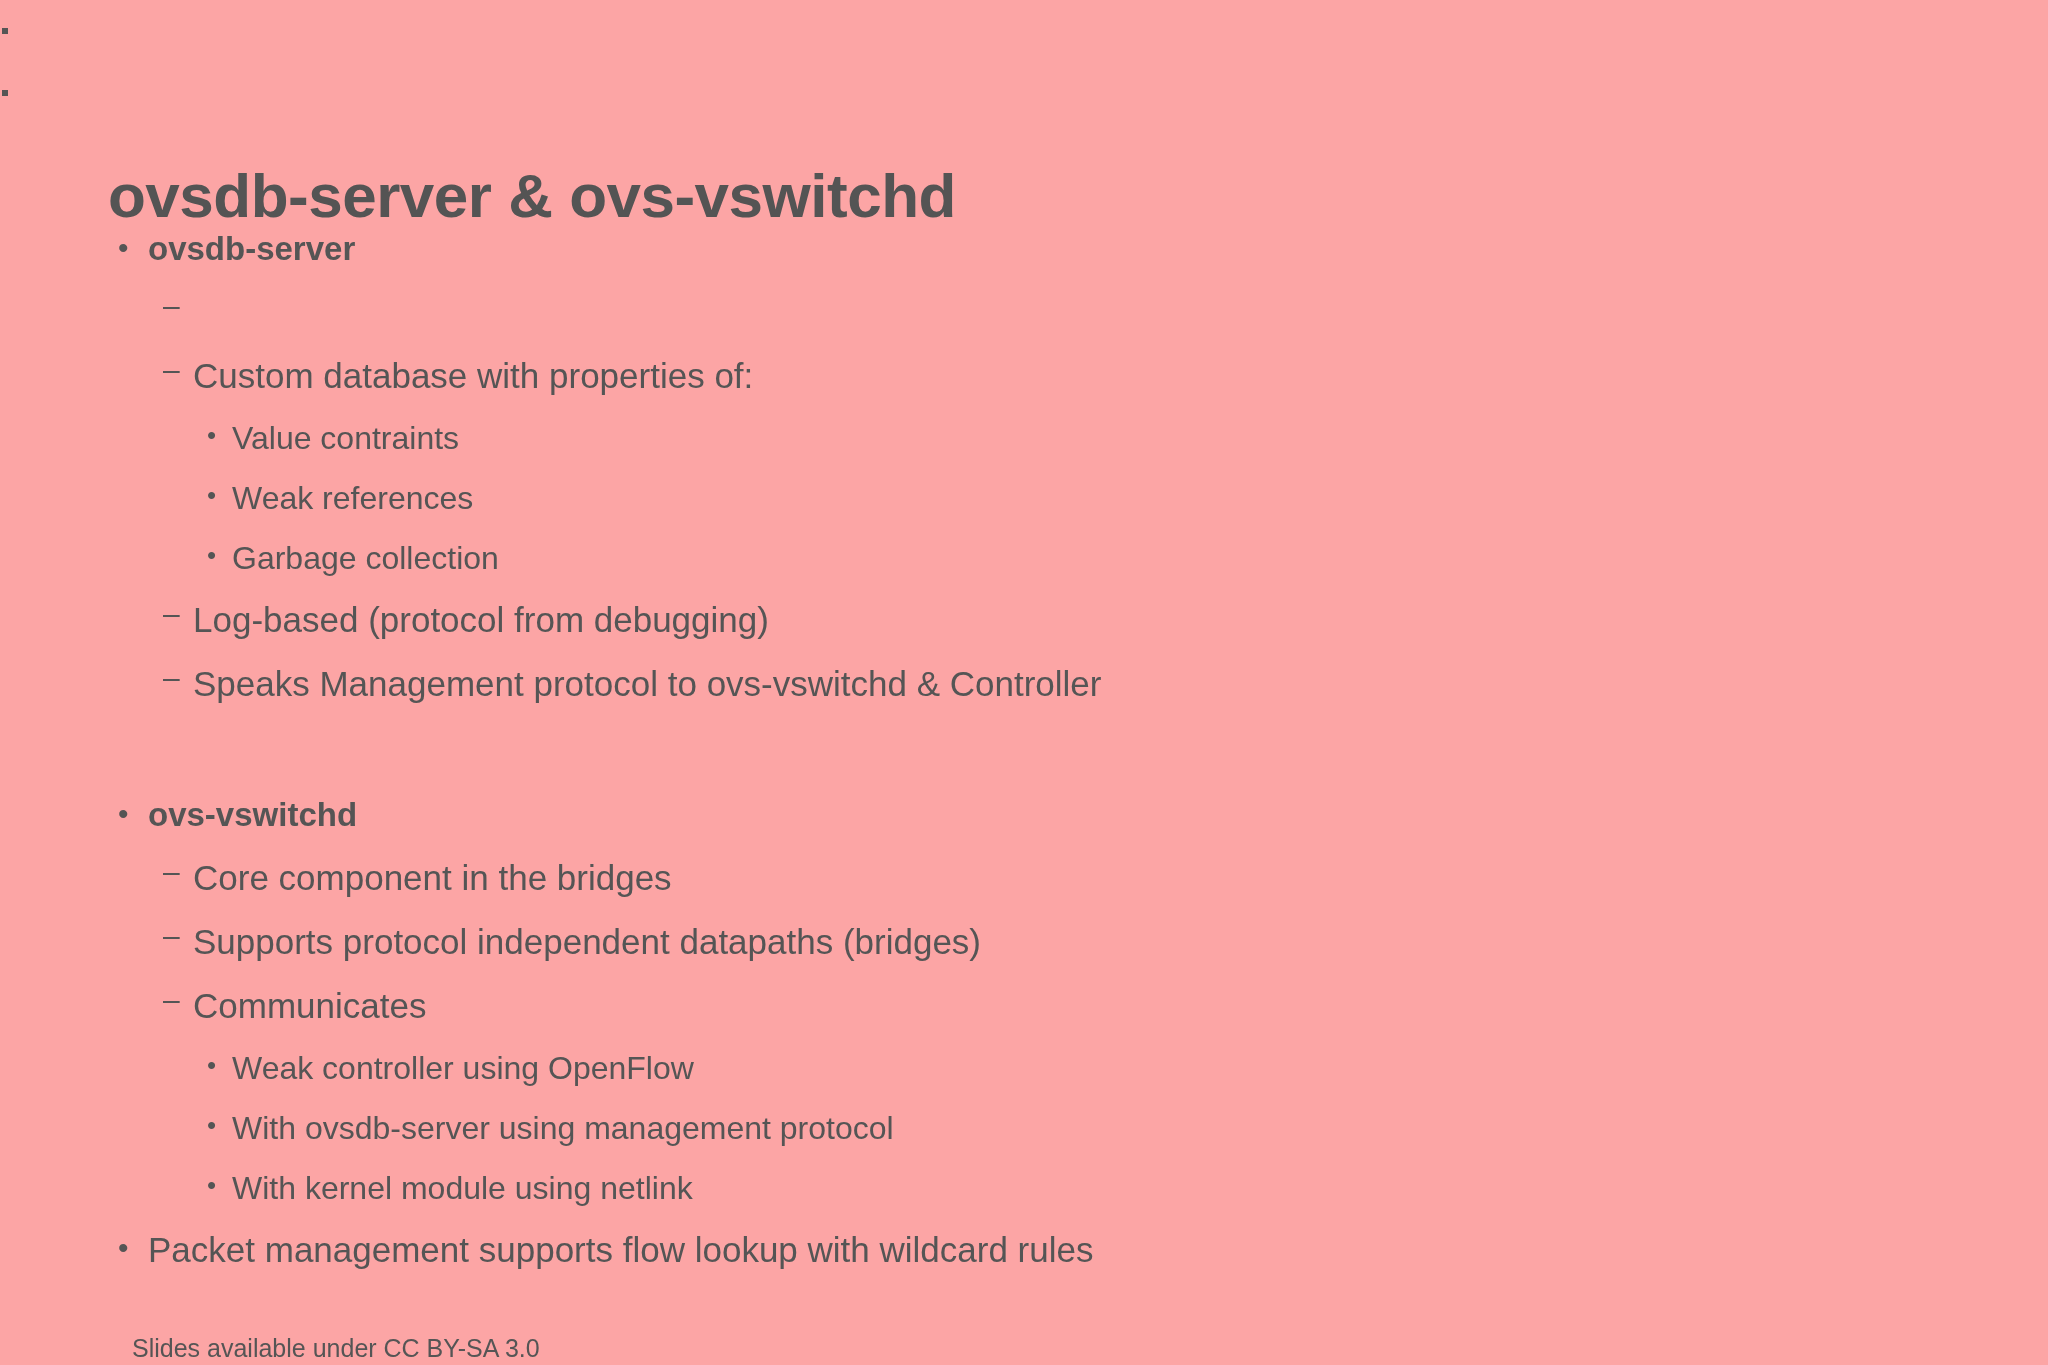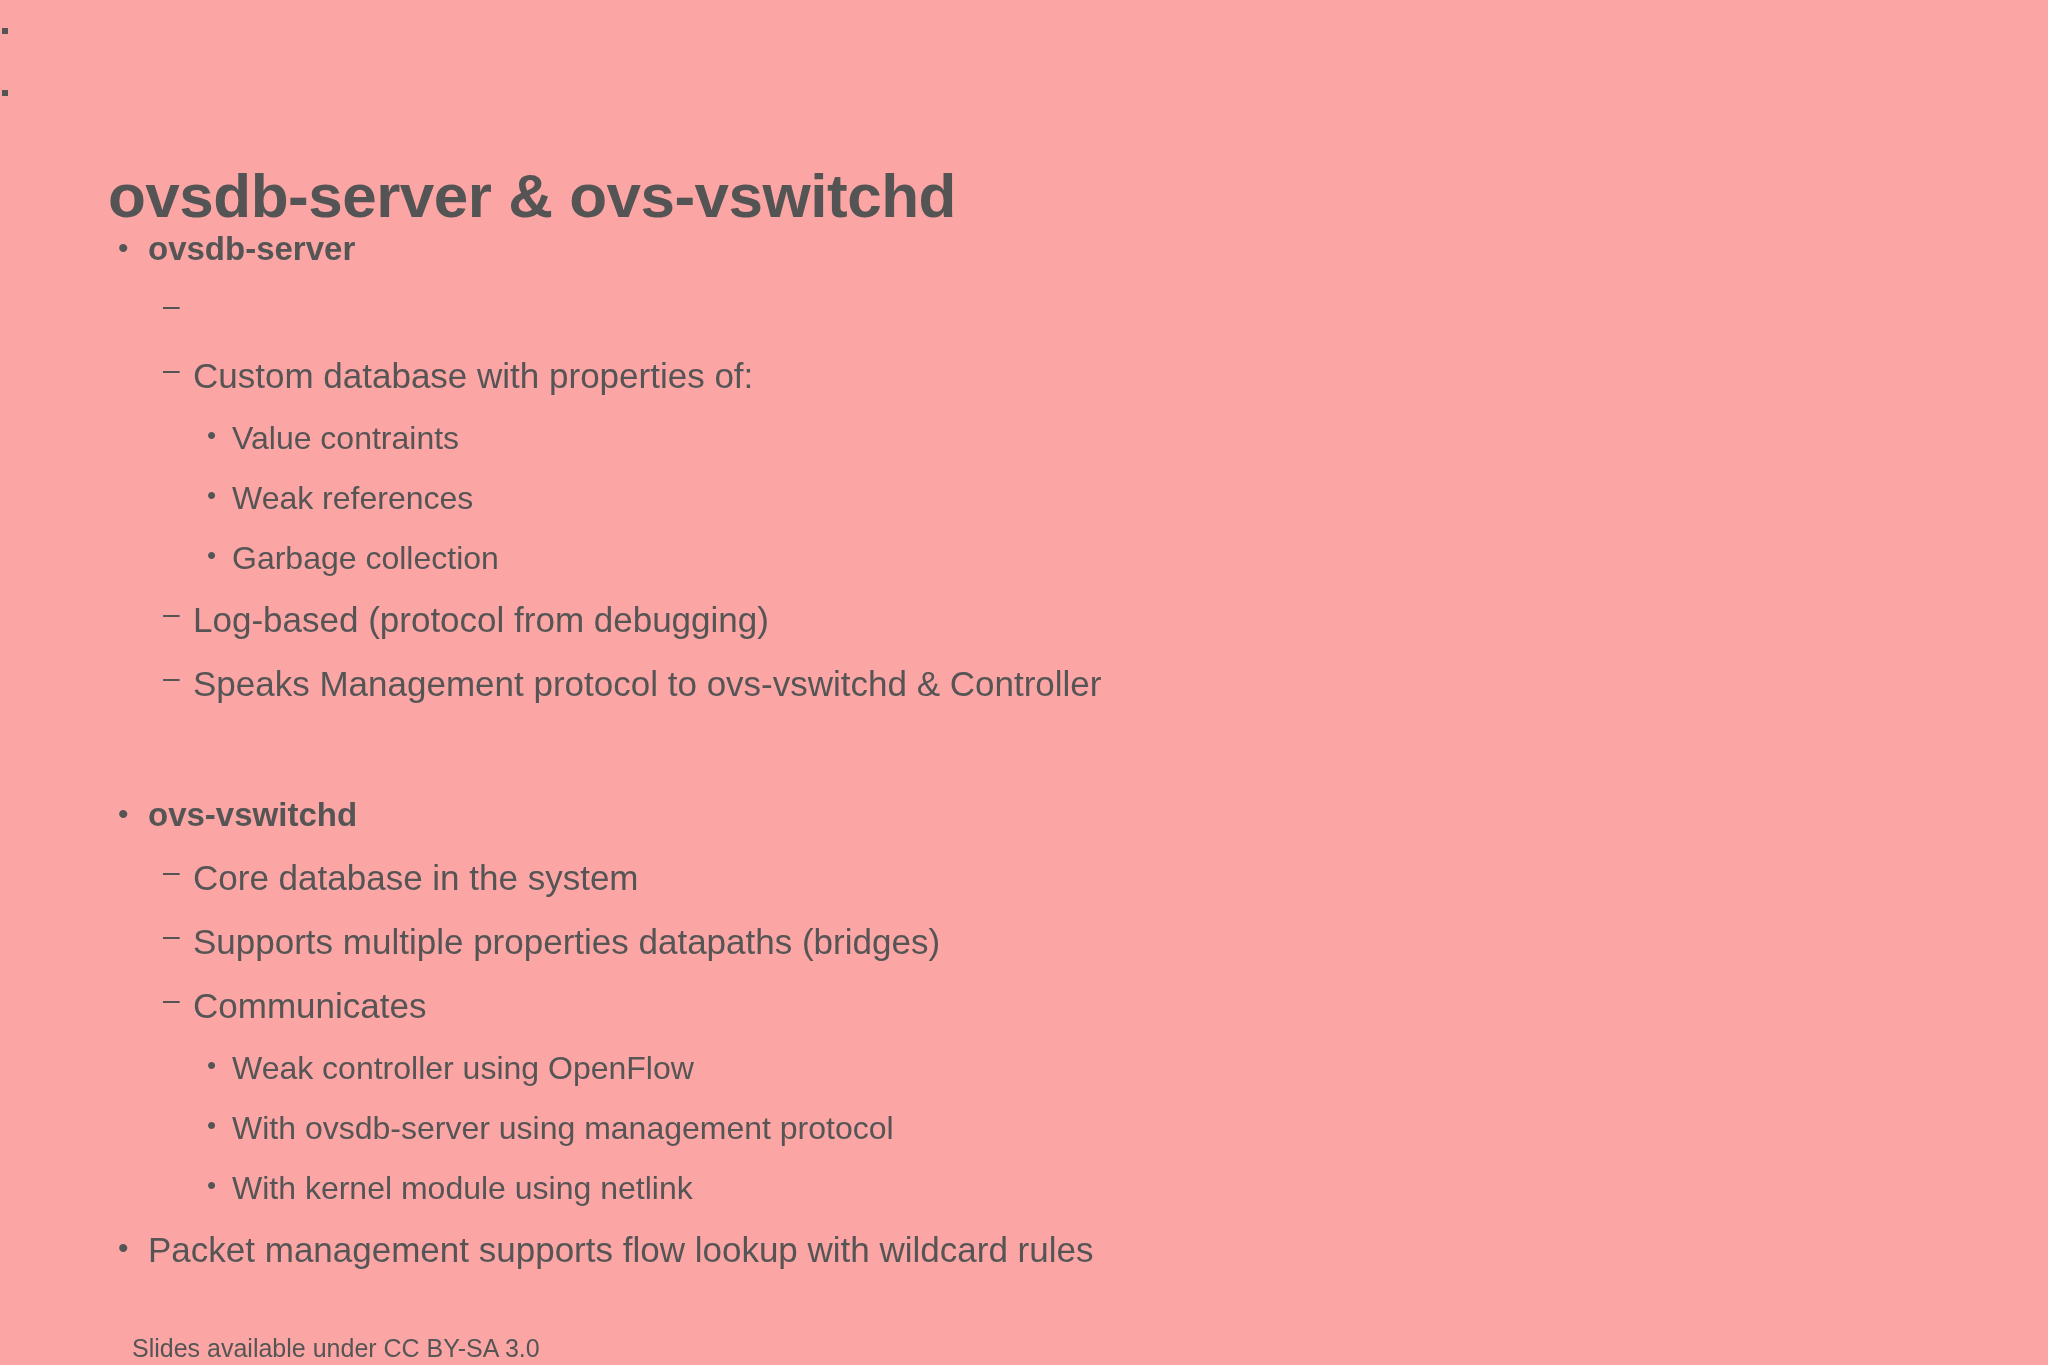--- a/index.html
+++ b/index.html
@@ -134,22 +134,22 @@
       <div class="li lvl1"><span class="marker">•</span><span class="txt">ovsdb-server</span></div>
       <div class="li lvl2"><span class="marker">–</span></div>
       <div class="li lvl2"><span class="marker">–</span><span class="txt">Custom database with properties of:</span></div>
       <div class="li lvl3"><span class="marker">•</span><span class="txt">Value contraints</span></div>
       <div class="li lvl3"><span class="marker">•</span><span class="txt">Weak references</span></div>
       <div class="li lvl3"><span class="marker">•</span><span class="txt">Garbage collection</span></div>
       <div class="li lvl2"><span class="marker">–</span><span class="txt">Log-based (protocol from debugging)</span></div>
       <div class="li lvl2"><span class="marker">–</span><span class="txt">Speaks Management protocol to ovs-vswitchd &amp; Controller</span></div>
       <div class="spacer"></div>
       <div class="li lvl1"><span class="marker">•</span><span class="txt">ovs-vswitchd</span></div>
-      <div class="li lvl2"><span class="marker">–</span><span class="txt">Core database in the system</span></div>
-      <div class="li lvl2"><span class="marker">–</span><span class="txt">Supports multiple properties datapaths (bridges)</span></div>
+      <div class="li lvl2"><span class="marker">–</span><span class="txt">Core component in the bridges</span></div>
+      <div class="li lvl2"><span class="marker">–</span><span class="txt">Supports protocol independent datapaths (bridges)</span></div>
       <div class="li lvl2"><span class="marker">–</span><span class="txt">Communicates</span></div>
       <div class="li lvl3"><span class="marker">•</span><span class="txt">Weak controller using OpenFlow</span></div>
       <div class="li lvl3"><span class="marker">•</span><span class="txt">With ovsdb-server using management protocol</span></div>
       <div class="li lvl3"><span class="marker">•</span><span class="txt">With kernel module using netlink</span></div>
       <div class="li lvl1 plain"><span class="marker">•</span><span class="txt">Packet management supports flow lookup with wildcard rules</span></div>
     </div>
 
   <div class="footer-note">Slides available under CC BY-SA 3.0</div>
 
 </div>

